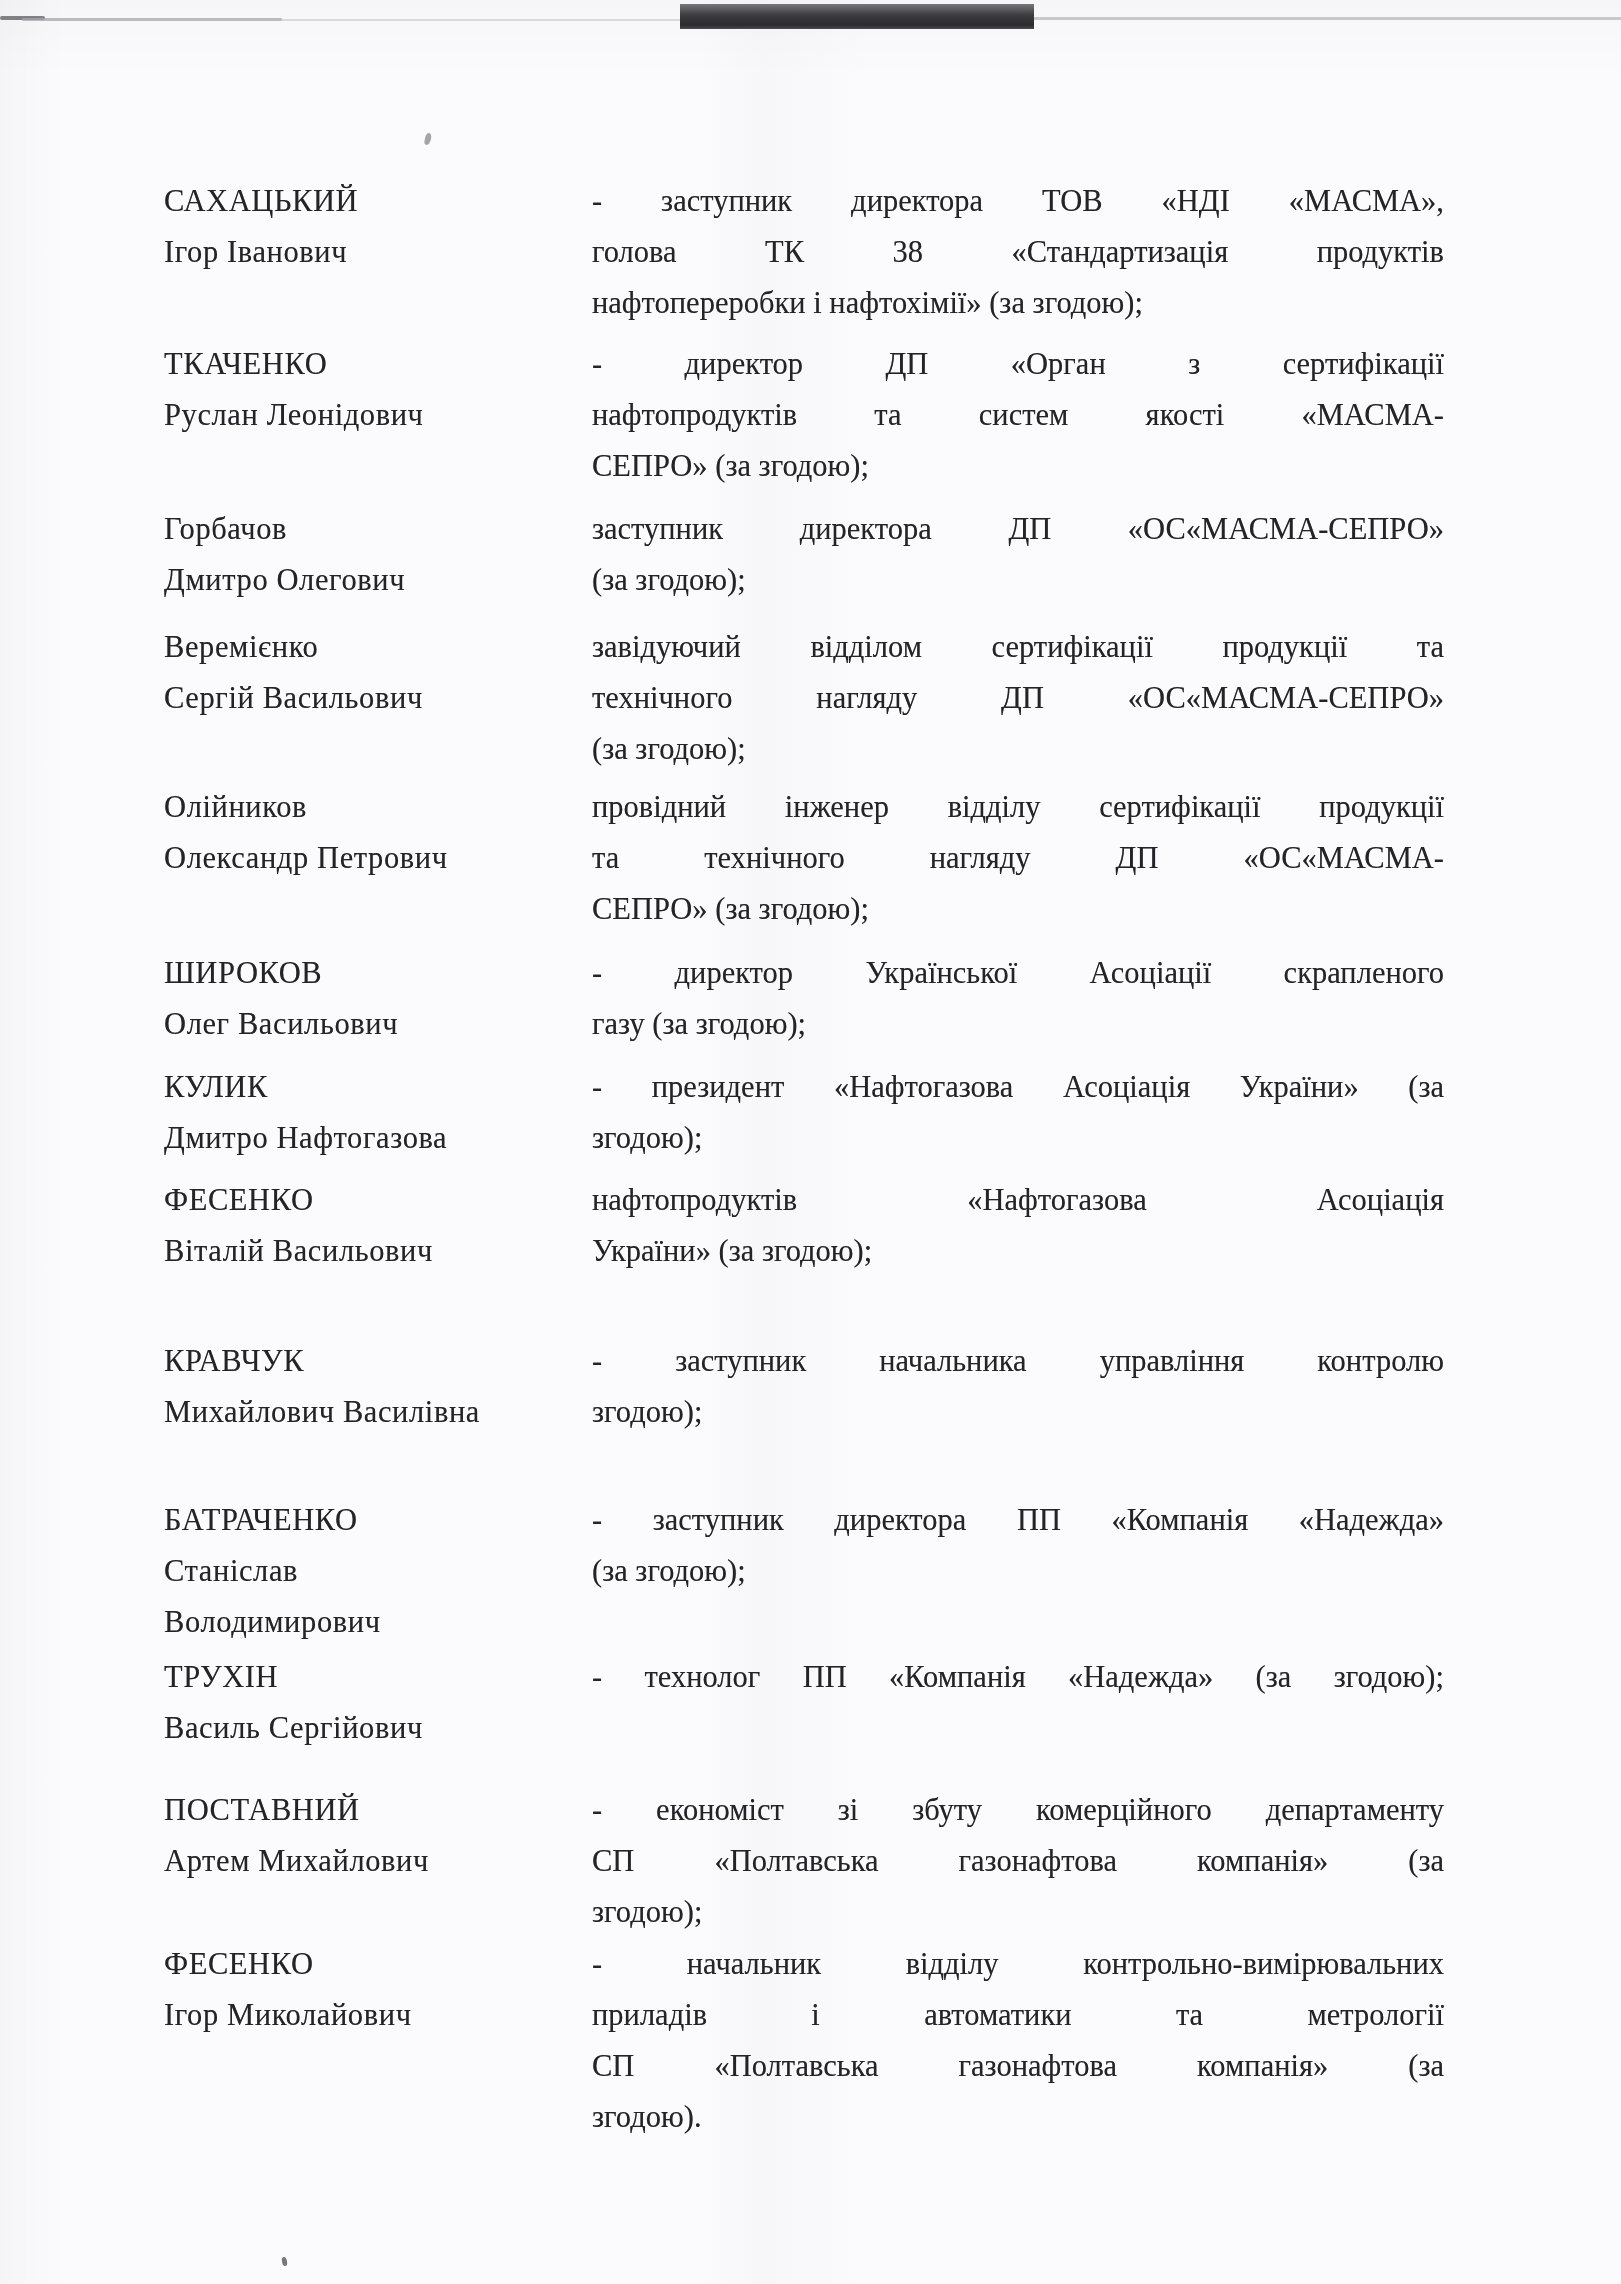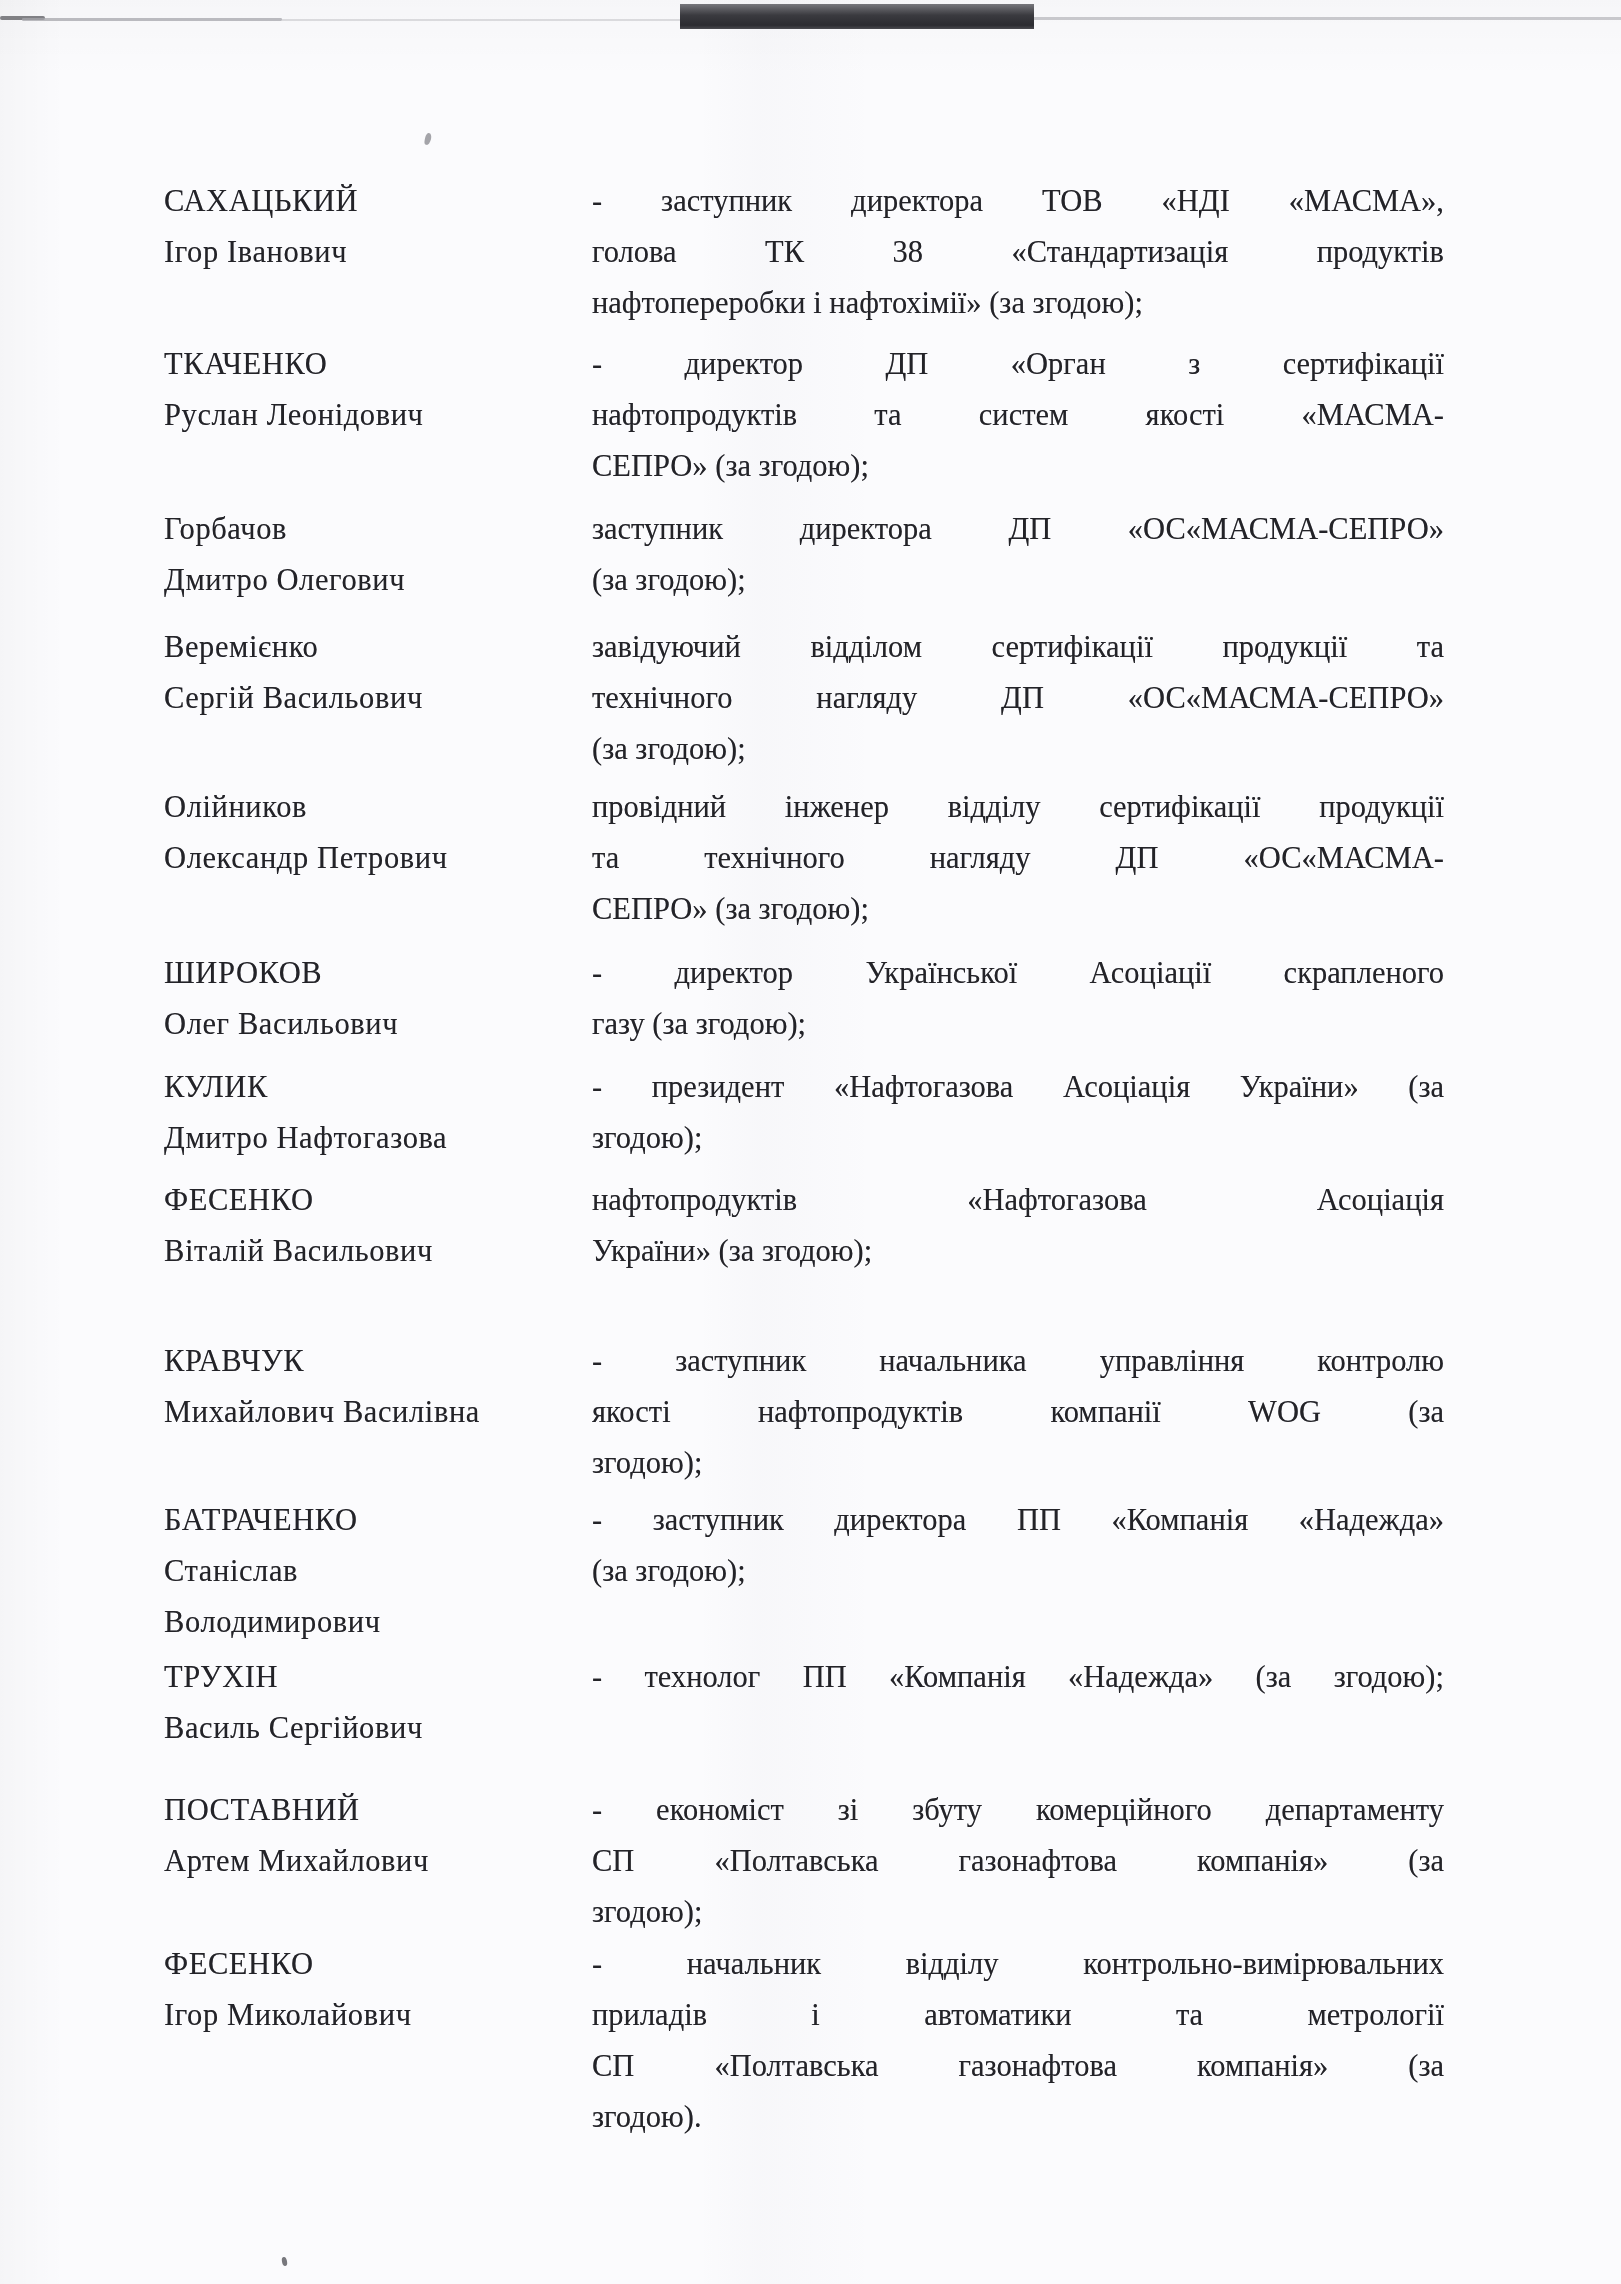--- a/index.html
+++ b/index.html
@@ -144,21 +144,20 @@
     </div>
   </div>
 
   <div class="row" style="top:1336px">
     <div class="name">
       <div>КРАВЧУК</div>
       <div>Михайлович Василівна</div>
     </div>
     <div class="role">
       <div class="rl j">- заступник начальника управління контролю</div>
-      <div class="rl j">якості нафтопродуктів компанії WOG (за</div>
       <div class="rl">згодою);</div>
     </div>
   </div>
 
   <div class="row" style="top:1495px">
     <div class="name">
       <div>БАТРАЧЕНКО</div>
       <div>Станіслав</div>
       <div>Володимирович</div>
     </div>

